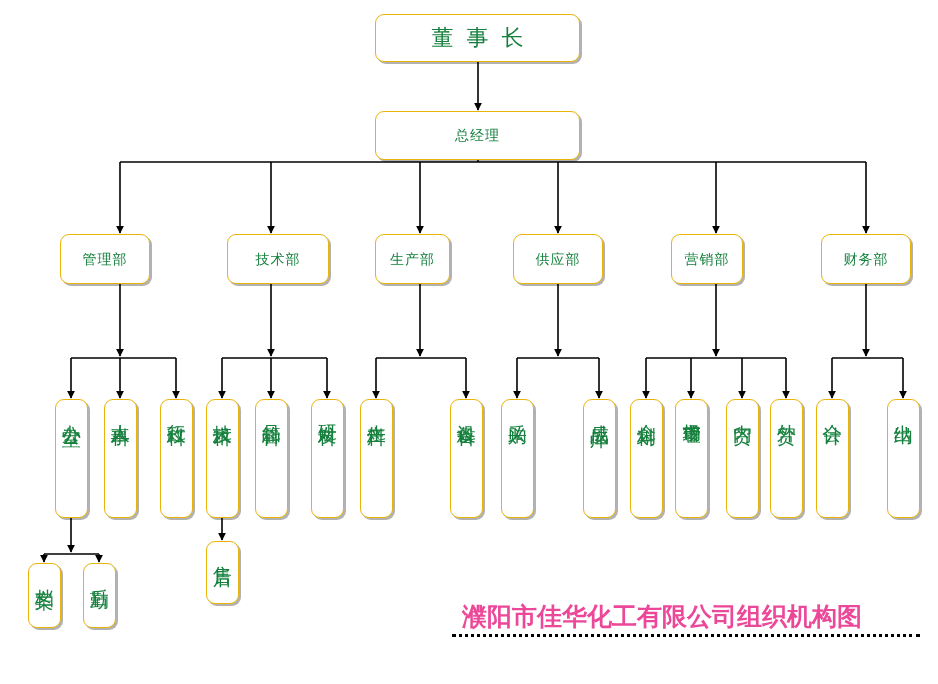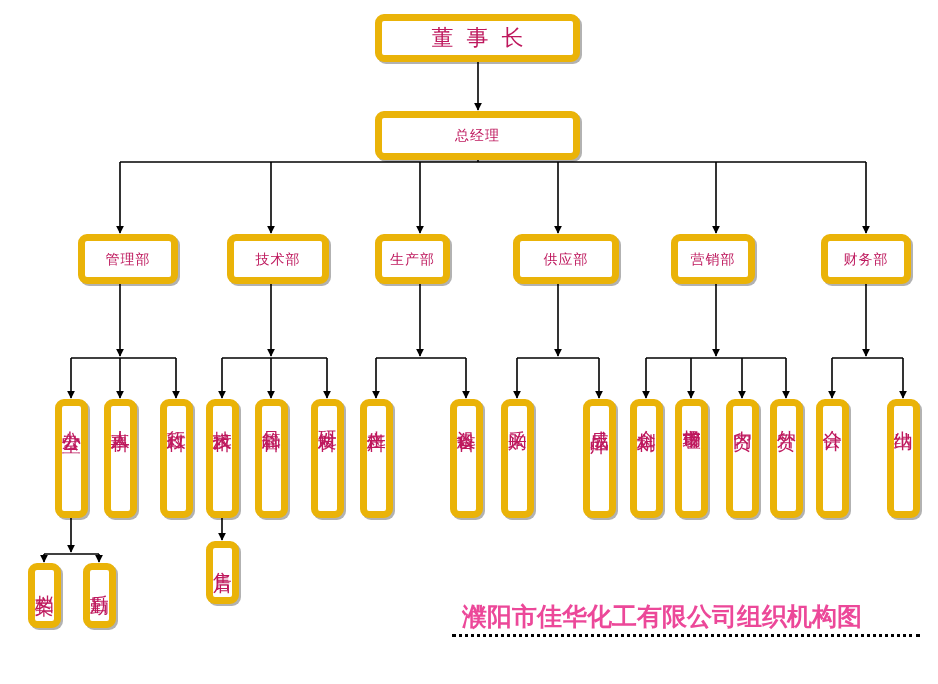--- a/index.html
+++ b/index.html
@@ -21,28 +21,28 @@
     position: absolute;
     left: 0;
     top: 0;
     width: 938px;
     height: 684px;
     pointer-events: none;
   }
   .node {
     position: absolute;
     box-sizing: border-box;
-    border: 7px solid #eab308;
+    border: 1px solid #eab308;
     background: #ffffff;
     border-radius: 9px;
     box-shadow: 2px 2px 0 rgba(0,0,0,0.30);
     display: flex;
     align-items: center;
     justify-content: center;
-    color: #be185d;
+    color: #15803d;
     z-index: 2;
   }
   .node .label {
     display: block;
     line-height: 1.02;
     white-space: pre;
   }
   
   .node.horiz .label {
     font-size: 14px;
@@ -153,33 +153,33 @@
   </svg>
 
   <div class="node horiz lvl0" style="left:375px; top:14px; width:205px; height:48px;">
     <span class="label">董事长</span>
   </div>
 
   <div class="node horiz" style="left:375px; top:111px; width:205px; height:49px;">
     <span class="label">总经理</span>
   </div>
 
-  <div class="node horiz" style="left:78px; top:234px; width:100px; height:50px;">
+  <div class="node horiz" style="left:60px; top:234px; width:90px; height:50px;">
     <span class="label">管理部</span>
   </div>
   <div class="node horiz" style="left:227px; top:234px; width:102px; height:50px;">
     <span class="label">技术部</span>
   </div>
   <div class="node horiz" style="left:375px; top:234px; width:75px; height:50px;">
     <span class="label">生产部</span>
   </div>
-  <div class="node horiz" style="left:513px; top:234px; width:106px; height:50px;">
+  <div class="node horiz" style="left:513px; top:234px; width:90px; height:50px;">
     <span class="label">供应部</span>
   </div>
-  <div class="node horiz" style="left:671px; top:234px; width:84px; height:50px;">
+  <div class="node horiz" style="left:671px; top:234px; width:72px; height:50px;">
     <span class="label">营销部</span>
   </div>
   <div class="node horiz" style="left:821px; top:234px; width:90px; height:50px;">
     <span class="label">财务部</span>
   </div>
 
   <div class="node vert" style="left:55px; top:399px; width:33px; height:119px;">
     <span class="label">办公室</span>
   </div>
   <div class="node vert" style="left:104px; top:399px; width:33px; height:119px;">

